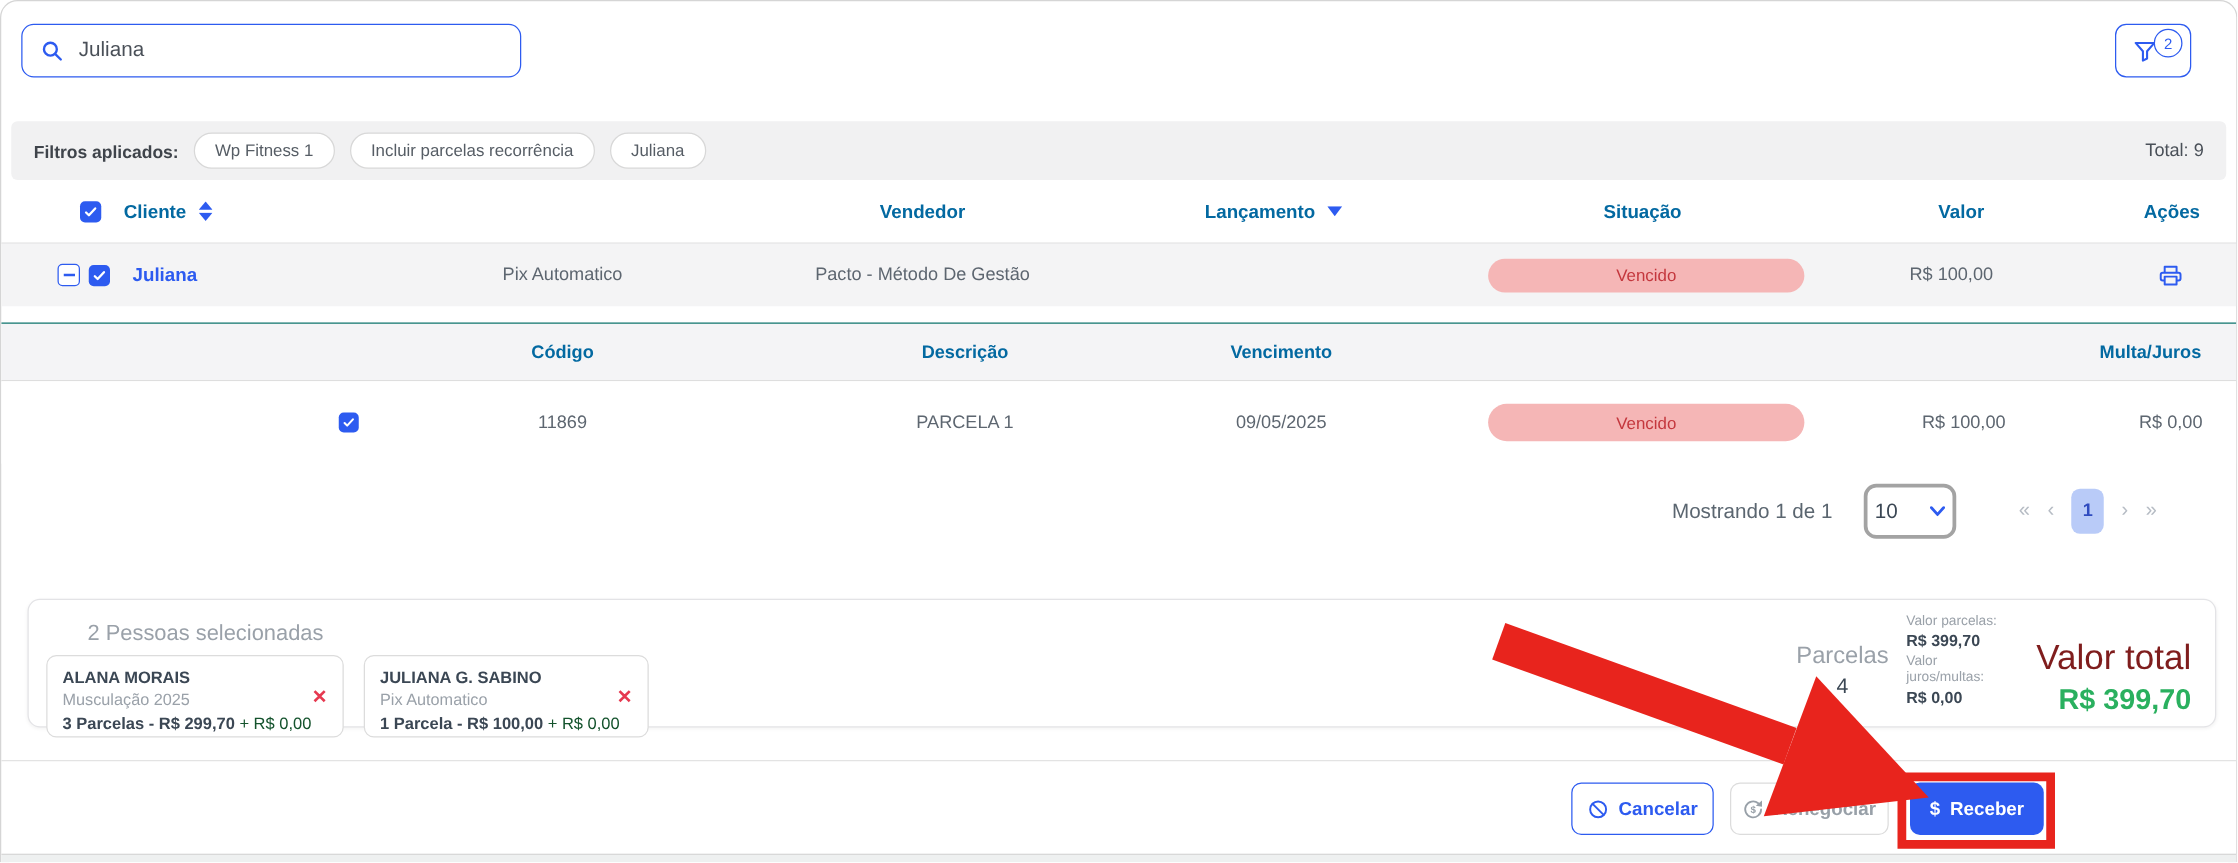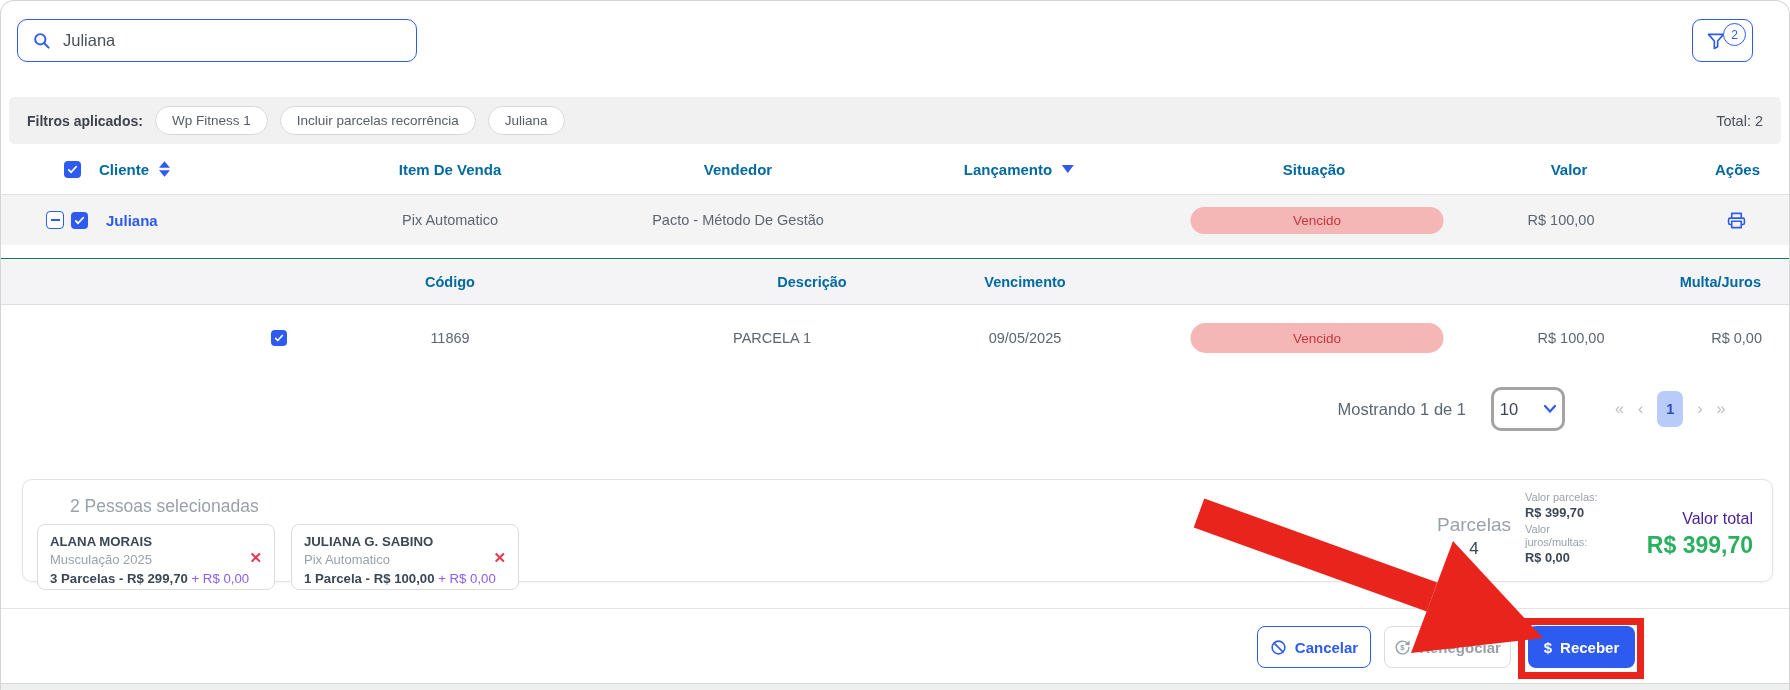--- a/index.html
+++ b/index.html
@@ -93,31 +93,31 @@
     border:1px solid #e3e3e6; border-radius:10px; box-shadow:0 1px 3px rgba(0,0,0,.05);
   }
   .panel-title { position:absolute; left:47px; top:16px; font-size:17.5px; color:#9aa1a9; }
   .person-card {
     position:absolute; top:44px; height:66px; border:1px solid #dcdcdc; border-radius:8px;
     background:#fff; padding:8px 12px; line-height:1.4;
   }
   .pc-name { font-size:13.2px; font-weight:bold; color:#3b4754; }
   .pc-item { font-size:13px; color:#9aa1a9; }
   .pc-amount { font-size:13.2px; font-weight:bold; color:#3b4754; }
-  .pc-extra { font-weight:normal; color:#8b5cf6;margin-top:18px; }
+  .pc-extra { font-weight:normal; color:#14532d;margin-top:18px; }
   .pc-close { position:absolute; right:12px; top:22px; color:#e63950; font-size:15px;
               font-weight:bold; cursor:pointer; }
   .sum-parcelas { position:absolute; left:1386px; top:34px; width:130px; text-align:center; }
   .sum-parcelas-label { font-size:19px; color:#9aa1a9; }
   .sum-parcelas-value { font-size:17px; color:#3b4754; margin-top:3px; }
   .sum-break { position:absolute; left:1502px; top:11px; width:78px; line-height:1.25; }
   .sb-label { font-size:11px; color:#9aa1a9; }
   .sb-value { font-size:12.8px; font-weight:bold; color:#3b4754; margin-bottom:2px; }
   .sum-total { position:absolute; right:19px; top:30px; text-align:right; }
-  .st-label { font-size:16px; color:#4c1d95; }
+  .st-label { font-size:28px; color:#7f1d1d; }
   .st-value { font-size:23px; font-weight:bold; color:#2ab05f; margin-top:4px; }
 
   
   .footer-divider { left:0; right:0; top:607px; height:1px; background:#e3e3e3; }
   .bottom-strip { left:0; right:0; bottom:0; height:7px; background:#eef0f0; border-top:1px solid #d8d8d8; }
   .btn {
     position:absolute; top:625px; height:42px; border-radius:8px; cursor:pointer;
     display:flex; align-items:center; justify-content:center; gap:8px;
     font-family:inherit; font-size:15px; font-weight:bold; background:#fff; z-index:30;
   }
@@ -152,21 +152,21 @@
       </svg>
     </span>
     <span class="filter-badge">2</span>
   </button>
 
   <div class="abs filterbar">
     <span class="filterbar-label">Filtros aplicados:</span>
     <span class="chip">Wp Fitness 1</span>
     <span class="chip">Incluir parcelas recorrência</span>
     <span class="chip">Juliana</span>
-    <span class="filterbar-total">Total: 2</span>
+    <span class="filterbar-total">Total: 9</span>
   </div>
 
   <div class="abs t-head">
     <div class="cell" style="left:63px;">
       <span class="checkbox">
         <svg width="11" height="11" viewBox="0 0 24 24" fill="none" stroke="#fff" stroke-width="4" stroke-linecap="round" stroke-linejoin="round">
             <polyline points="4,13 9,18 20,6"></polyline>
           </svg>
       </span>
     </div>
@@ -174,23 +174,20 @@
       <span class="hdr">Cliente</span>
       <span class="sort-stack">
         <svg width="11" height="7" viewBox="0 0 12 7">
             <polygon points="6,0 12,7 0,7" fill="#2d5bf0"></polygon>
           </svg>
         <svg width="11" height="7" viewBox="0 0 12 7">
             <polygon points="0,0 12,0 6,7" fill="#2d5bf0"></polygon>
           </svg>
       </span>
     </div>
-    <div class="cell c-center" style="left:449px;">
-        <span class="hdr">Item De Venda</span>
-      </div>
     <div class="cell c-center" style="left:737px;">
         <span class="hdr">Vendedor</span>
       </div>
     <div class="cell c-center" style="left:1018px; gap:10px;">
       <span class="hdr">Lançamento</span>
       <span style="display:flex;">
         <svg width="12" height="8" viewBox="0 0 12 8">
             <polygon points="0,0 12,0 6,8" fill="#2d5bf0"></polygon>
           </svg>
       </span>
@@ -244,21 +241,21 @@
             <rect x="6" y="13" width="12" height="8"></rect>
         </svg>
       </span>
     </div>
   </div>
 
   <div class="abs t-subhead">
     <div class="cell c-center" style="left:449px;">
         <span class="hdr" style="font-size:14.5px;">Código</span>
       </div>
-    <div class="cell c-center" style="left:771px;margin-left:40px;">
+    <div class="cell c-center" style="left:771px;">
         <span class="hdr" style="font-size:14.5px;">Descrição</span>
       </div>
     <div class="cell c-center" style="left:1024px;">
         <span class="hdr" style="font-size:14.5px;">Vencimento</span>
       </div>
     <div class="cell" style="right:28px;">
         <span class="hdr" style="font-size:14.5px;">Multa/Juros</span>
       </div>
   </div>
 

